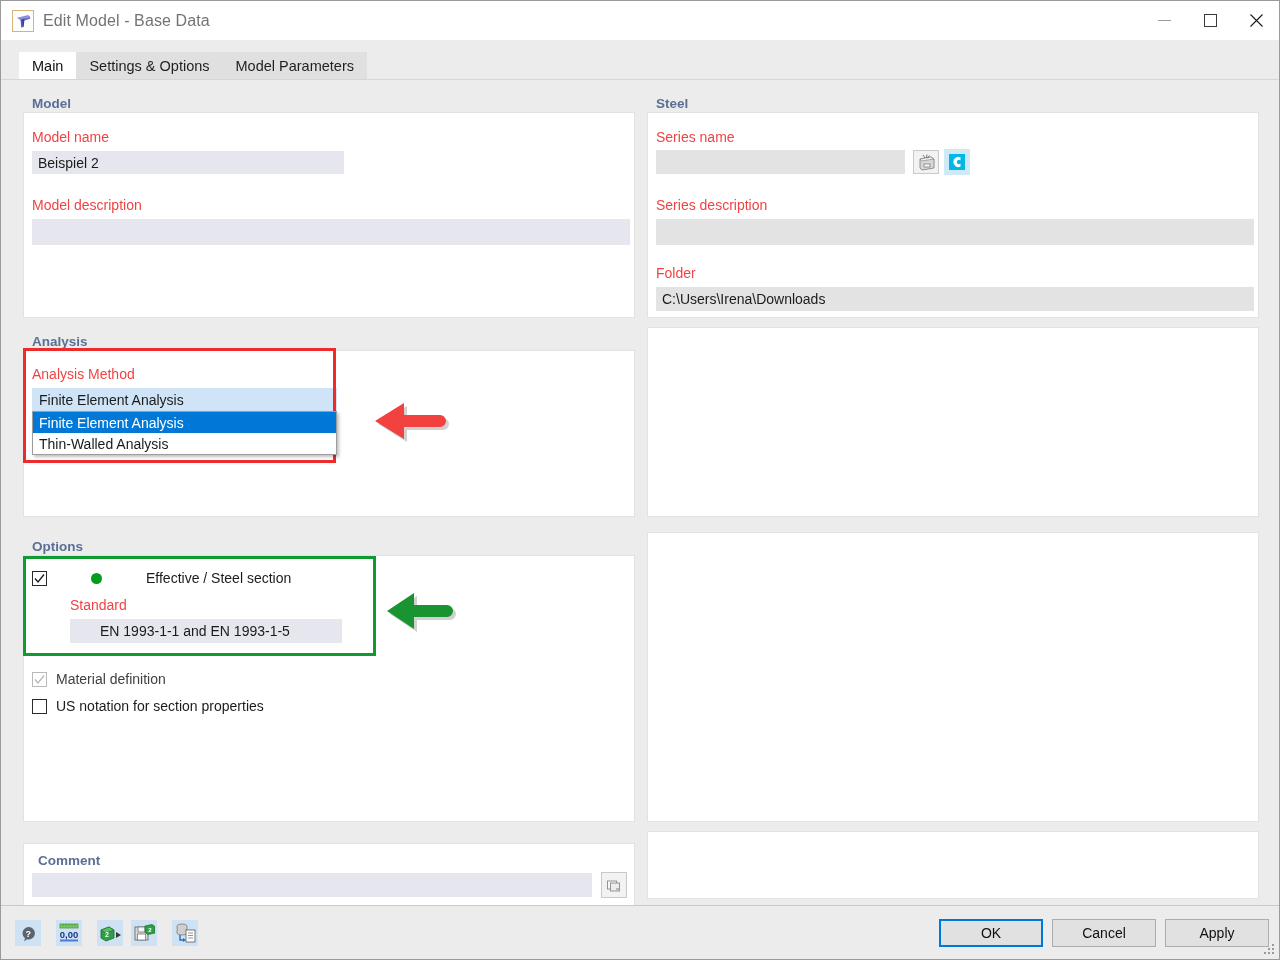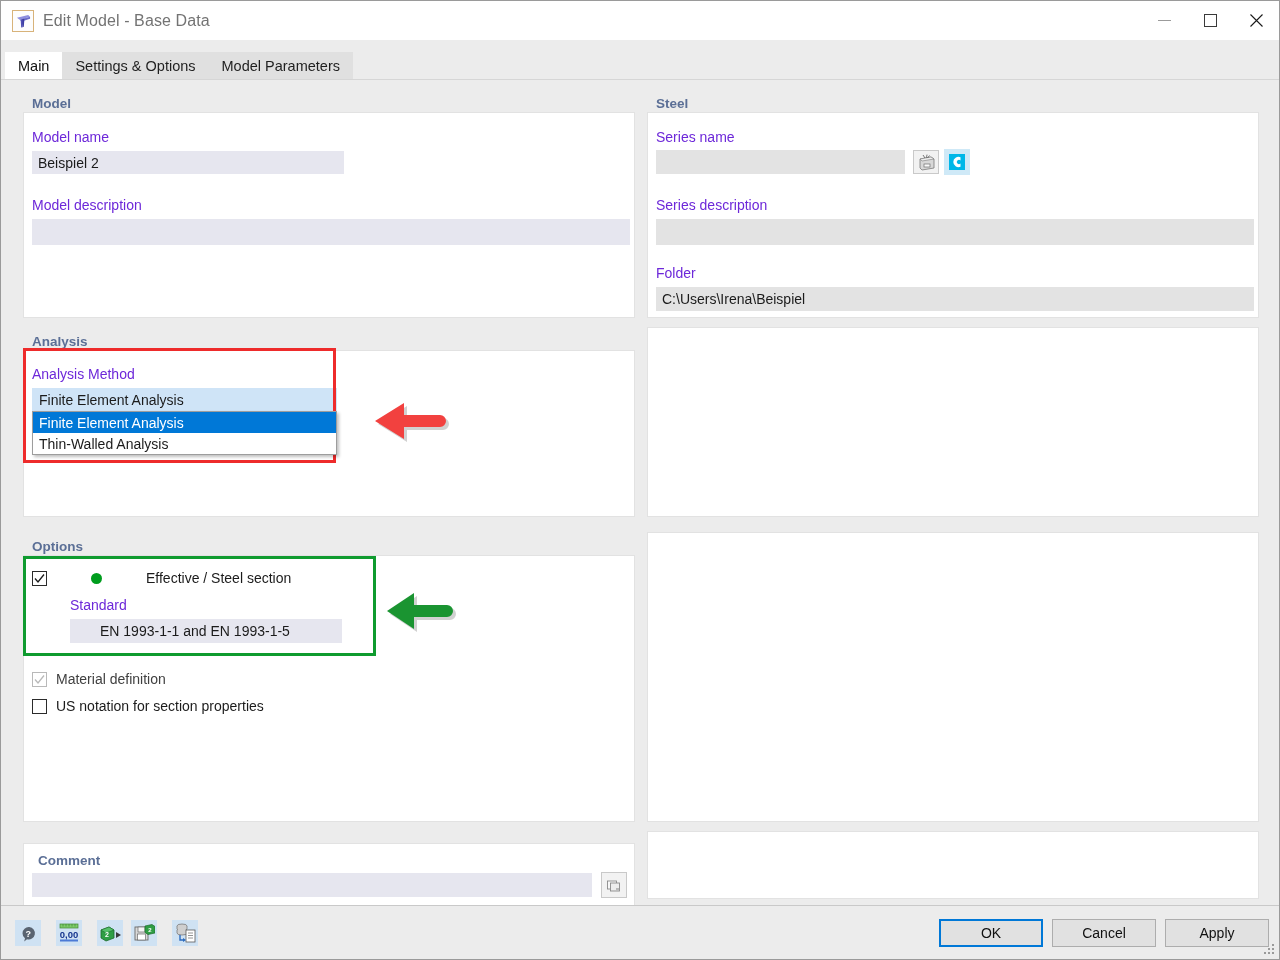--- a/index.html
+++ b/index.html
@@ -53,21 +53,21 @@
   .win-btn.max span { display:block; width:13px; height:13px; border:1px solid #3a3a3a; }
   .win-btn.close svg { display:block; }
 
   
   .tabstrip {
     position: absolute; left: 0; top: 39px;
     width: 1278px; height: 40px;
     background: #ececec;
     border-bottom: 1px solid #d6d6d6;
     display: flex; align-items: flex-end;
-    padding-left: 4px;
+    padding-left: 18px;
   }
   .tab {
     height: 27px;
     padding: 0 13px;
     display: flex; align-items: center;
     font-size: 14.5px;
     color: #1f1f1f;
     background: #e0e0e0;
     border: none;
     margin-right: 0px;
@@ -90,21 +90,21 @@
     color: #5b6f96;
     padding: 7px 0 0 9px;
   }
   .panel {
     background: #ffffff;
     border: 1px solid #e2e2e2;
     position: absolute;
   }
 
   .fieldlabel {
-    font-size: 14px; color: #6d28d9;
+    font-size: 14px; color: #ef4444;
   }
   .textbox {
     background: #e6e6ef;
     border: none;
     height: 23px;
     font-size: 14px; color: #1b1b1b;
     display: flex; align-items: center;
     padding-left: 6px;
   }
   .textbox.gray { background: #e3e3e3; }
@@ -256,21 +256,21 @@
         </div>
         <div class="iconbtn hl" style="position:absolute; left:296px; top:36px; width:26px; height:26px;">
           <svg width="18" height="18" viewBox="0 0 18 18" aria-hidden="true">
             <rect x="1" y="1" width="16" height="16" fill="#00b7e8"></rect>
             <path d="M12.5,4.2 A5.2,5.2 0 1 0 12.5,13.8 L12.5,10.6 A2.2,2.2 0 1 1 12.5,7.4 Z" fill="#ffffff"></path>
           </svg>
         </div>
         <div class="fieldlabel" style="position:absolute; left:8px; top:84px;">Series description</div>
         <div class="textbox gray" style="position:absolute; left:8px; top:106px; width:598px; height:26px;"></div>
         <div class="fieldlabel" style="position:absolute; left:8px; top:152px;">Folder</div>
-        <div class="textbox gray" style="position:absolute; left:8px; top:174px; width:598px; height:24px;">C:\Users\Irena\Beispiel</div>
+        <div class="textbox gray" style="position:absolute; left:8px; top:174px; width:598px; height:24px;">C:\Users\Irena\Downloads</div>
       </div>
     </div>
 
     <div class="group" style="left:22px; top:247px; width:612px; height:190px;">
       <div class="group-title" style="position:absolute; left:0; top:0;">Analysis</div>
       <div class="panel" style="left:0; top:23px; width:612px; height:167px;">
         <div class="fieldlabel" style="position:absolute; left:8px; top:15px;">Analysis Method</div>
         <div class="combo lightblue" style="position:absolute; left:8px; top:37px; width:305px; height:23px;">Finite Element Analysis</div>
         <div class="dropdown-list" style="left:8px; top:60px; width:305px;">
           <div class="dd-item sel">Finite Element Analysis</div>

